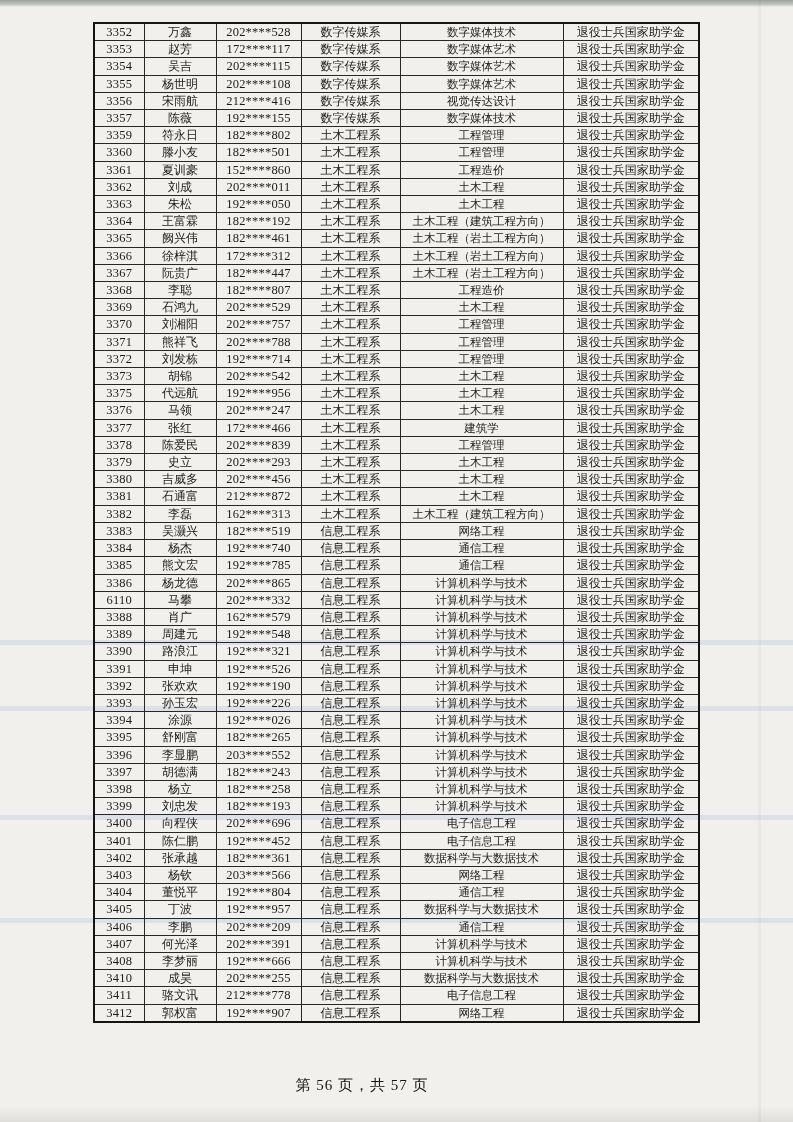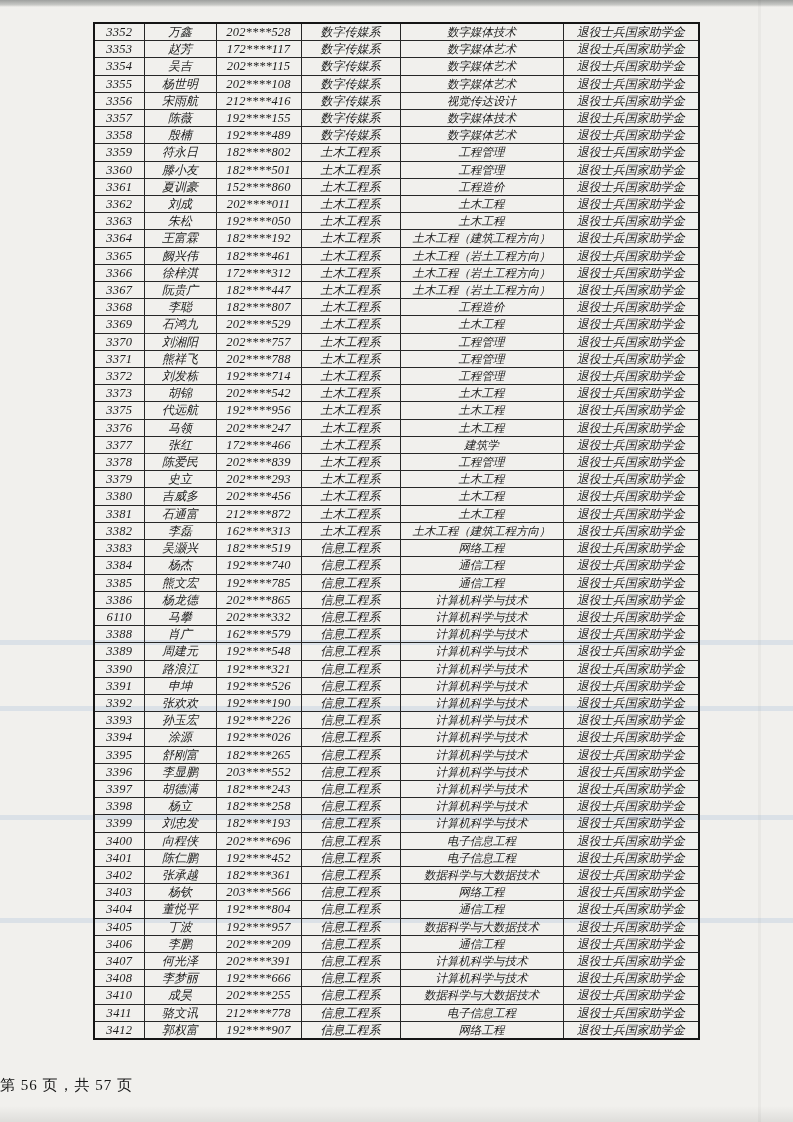--- a/index.html
+++ b/index.html
@@ -19,41 +19,40 @@
     background:rgba(90,95,100,0.05);}
   .scan-streak{position:absolute;left:0;width:793px;height:5px;
     background:rgba(140,175,210,0.22);pointer-events:none;}
   .s1{top:640px}.s2{top:706px}.s3{top:815px}.s4{top:918px}
 
   table.aid{
     position:absolute;left:93px;top:22px;
     border-collapse:collapse;table-layout:fixed;
     border:2px solid #151515;
     background:transparent;
-    font-style:italic;
   }
   col.c-no{width:50px}col.c-name{width:72px}col.c-sid{width:85px}
   col.c-dept{width:99px}col.c-major{width:163px}col.c-aid{width:136px}
   .aid td{
     border:1px solid #272727;
     height:16.2px;line-height:16.2px;
     padding:0;margin:0;
     text-align:center;vertical-align:middle;
     font-size:12px;
     white-space:nowrap;overflow:hidden;
     color:#1c1c1c;
   }
   .aid td.cell-no{font-size:12.5px;letter-spacing:.3px;}
   .aid td.cell-sid{font-size:12.5px;letter-spacing:.2px;}
   .aid td.cell-major{font-size:11.5px;}
   .aid td.cell-aid{font-size:12px;}
 
   .footer{
     position:absolute;left:0;top:1076px;width:724px;
-    text-align:left;font-size:15px;color:#161616;
+    text-align:center;font-size:15px;color:#161616;
     letter-spacing:1px;
   }
 </style>
 </head>
 <body>
 
 <div class="page">
   <div class="edge-top"></div>
   <div class="edge-right"></div>
   <div class="scan-streak s1"></div>
@@ -113,28 +112,20 @@
         </tr>
         <tr>
           <td class="cell-no">3357</td>
           <td class="cell-name">陈薇</td>
           <td class="cell-sid">192****155</td>
           <td class="cell-dept">数字传媒系</td>
           <td class="cell-major">数字媒体技术</td>
           <td class="cell-aid">退役士兵国家助学金</td>
         </tr>
         <tr>
-          <td class="cell-no">3358</td>
-          <td class="cell-name">殷楠</td>
-          <td class="cell-sid">192****489</td>
-          <td class="cell-dept">数字传媒系</td>
-          <td class="cell-major">数字媒体艺术</td>
-          <td class="cell-aid">退役士兵国家助学金</td>
-        </tr>
-        <tr>
           <td class="cell-no">3359</td>
           <td class="cell-name">符永日</td>
           <td class="cell-sid">182****802</td>
           <td class="cell-dept">土木工程系</td>
           <td class="cell-major">工程管理</td>
           <td class="cell-aid">退役士兵国家助学金</td>
         </tr>
         <tr>
           <td class="cell-no">3360</td>
           <td class="cell-name">滕小友</td>

